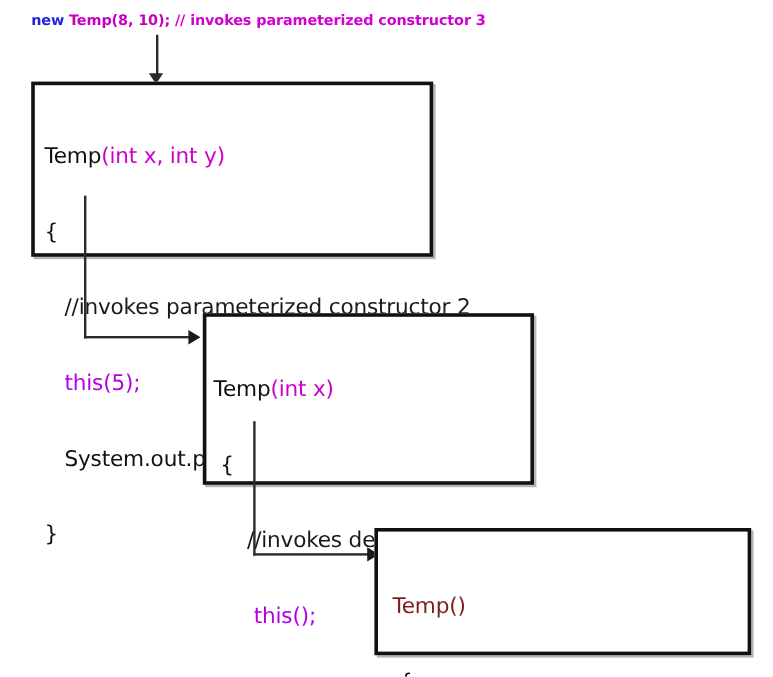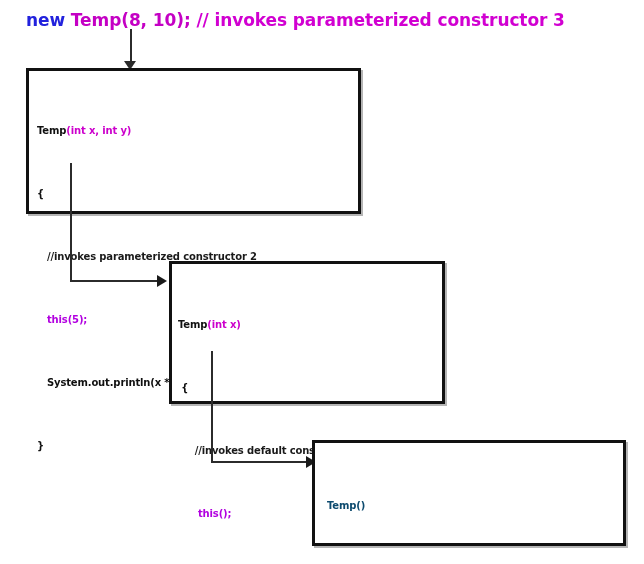--- a/index.html
+++ b/index.html
@@ -44,21 +44,21 @@
     font-weight: bold;
     color: #ececec;
     line-height: 1;
   }
 
   
   .caller-line {
     position: absolute;
     left: 26px;
     top: 10px;
-    font-size: 17px;
+    font-size: 12px;
     font-weight: bold;
     white-space: nowrap;
     letter-spacing: -0.1px;
   }
   .caller-line .kw-new { color: #2222dd; }
   .caller-line .call   { color: #c400c4; }
   .caller-line .cmt    { color: #d100d1; }
 
   
   .code-box {
@@ -69,34 +69,34 @@
     box-shadow: 2px 2px 0 rgba(120,120,120,0.55);
   }
   #box1 { left: 26px;  top: 68px;  width: 335px; height: 146px; }
   #box2 { left: 169px; top: 261px; width: 276px; height: 143px; }
   #box3 { left: 312px; top: 440px; width: 314px; height: 106px; }
 
   .code {
     position: absolute;
     left: 8px;
     top: 7px;
-    font-size: 10px;
-    font-weight: bold;
+    font-size: 18px;
+    font-weight: normal;
     line-height: 21px;
     color: #101010;
     white-space: pre;
     letter-spacing: -0.15px;
   }
   #box2 .code { left: 6px; top: 8px; }
   #box3 .code { left: 12px; top: 10px; }
 
   .code .ln { display: block; white-space: pre; }
   .code .sig-name  { color: #101010; }
   .code .sig-param { color: #cc00cc; }
-  .code .sig-all   { color: #0c4a6e; }
+  .code .sig-all   { color: #7f1d1d; }
   .code .brace     { color: #101010; }
   .code .comment   { color: #1a1a1a; }
   .code .thiscall  { color: #b200e0; }
   .code .stmt      { color: #101010; }
 
   
   .seg {
     position: absolute;
     background: #2b2b2b;
   }

